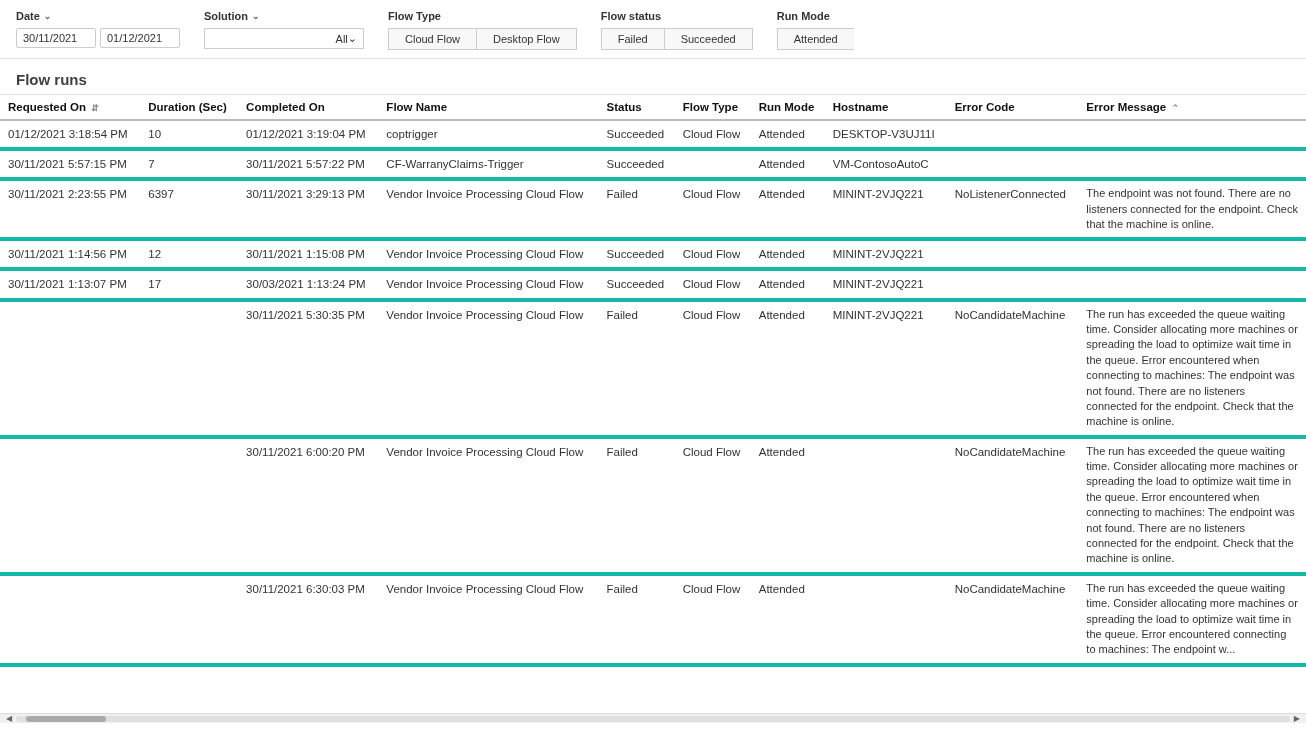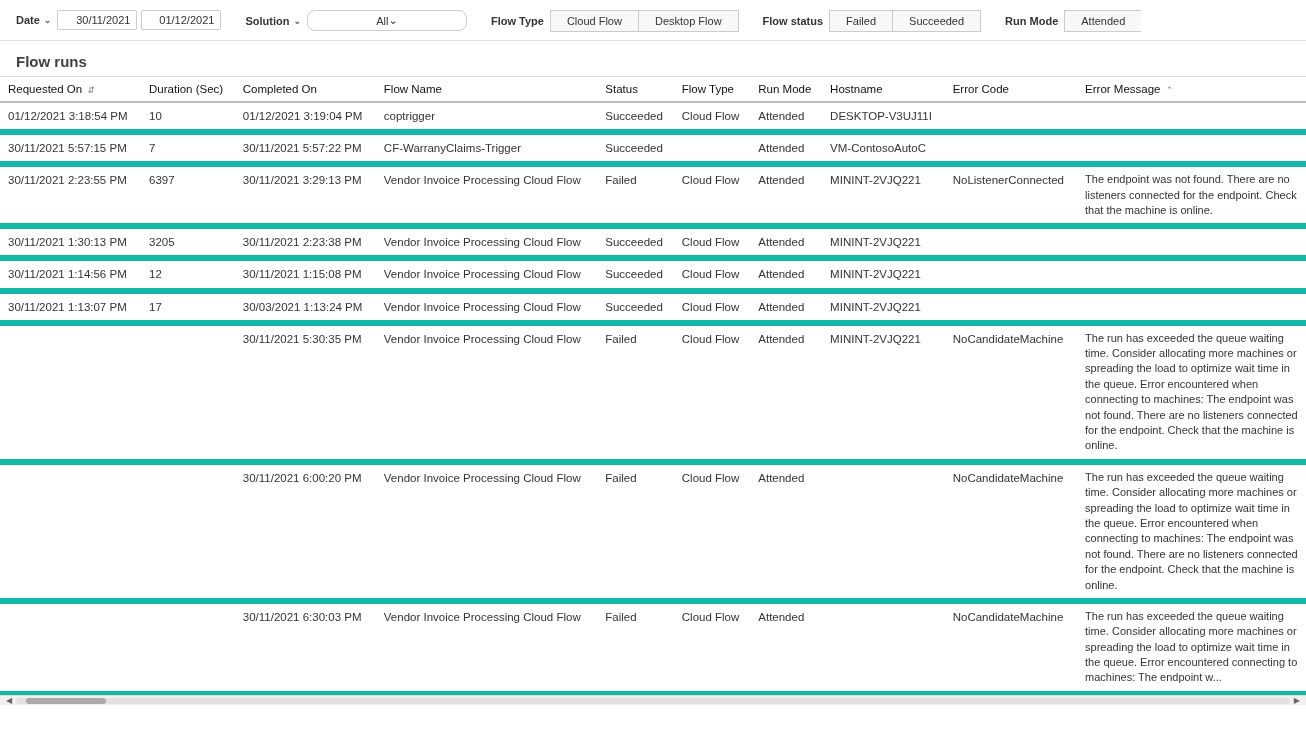--- a/index.html
+++ b/index.html
@@ -16,21 +16,21 @@
       background: #fff;
     }
     .filters-row {
       display: flex;
       align-items: flex-start;
       gap: 24px;
       flex-wrap: wrap;
     }
     .filter-group {
       display: flex;
-      flex-direction: row;
+      flex-direction: column;
       gap: 6px;
     }
     .filter-label {
       font-size: 11px;
       font-weight: 600;
       color: #333;
       display: flex;
       align-items: center;
       gap: 4px;
     }
@@ -43,33 +43,32 @@
       gap: 4px;
     }
     .date-input {
       border: 1px solid #ccc;
       padding: 3px 6px;
       font-size: 11px;
       color: #333;
       background: #fff;
       border-radius: 2px;
       width: 80px;
-      text-align: right;
     }
     .solution-select {
       display: flex;
       align-items: center;
       border: 1px solid #ccc;
       padding: 3px 6px;
       font-size: 11px;
       color: #333;
       background: #fff;
-      border-radius: 8px;
+      border-radius: 0;
       width: 160px;
-      justify-content: center;
+      justify-content: flex-end;
     }
     .toggle-group {
       display: flex;
       gap: 0;
     }
     .toggle-btn {
       border: 1px solid #ccc;
       padding: 4px 16px;
       font-size: 11px;
       color: #333;
@@ -98,36 +97,36 @@
       border-collapse: collapse;
       font-size: 11.5px;
     }
     thead tr {
       background: #fff;
       border-bottom: 2px solid #ccc;
     }
     thead th {
       text-align: left;
       padding: 6px 8px;
-      font-weight: 400;
+      font-weight: 700;
       color: #111;
       white-space: nowrap;
       border-bottom: 2px solid #bbb;
       position: sticky;
       top: 0;
       background: #fff;
       z-index: 10;
     }
     thead th .sort-icon {
       font-size: 9px;
       color: #888;
       margin-left: 2px;
     }
     tbody tr {
-      border-bottom: 6px solid #14b8a6;
+      border-bottom: 4px solid #14b8a6;
       border-radius: 7px;
     }
     tbody td {
       padding: 5px 8px;
       vertical-align: top;
       line-height: 1.4;
     }
     .status-succeeded { color: #333; }
     .status-failed { color: #333; }
     .error-msg {
@@ -297,32 +296,20 @@
           <td>30/11/2021 3:29:13 PM</td>
           <td>Vendor Invoice Processing Cloud Flow</td>
           <td class="status-failed">Failed</td>
           <td>Cloud Flow</td>
           <td>Attended</td>
           <td>MININT-2VJQ221</td>
           <td>NoListenerConnected</td>
           <td class="error-msg">The endpoint was not found. There are no listeners connected for the endpoint. Check that the machine is online.</td>
         </tr>
         <tr>
-          <td>30/11/2021 1:30:13 PM</td>
-          <td>3205</td>
-          <td>30/11/2021 2:23:38 PM</td>
-          <td>Vendor Invoice Processing Cloud Flow</td>
-          <td class="status-succeeded">Succeeded</td>
-          <td>Cloud Flow</td>
-          <td>Attended</td>
-          <td>MININT-2VJQ221</td>
-          <td></td>
-          <td class="error-msg"></td>
-        </tr>
-        <tr>
           <td>30/11/2021 1:14:56 PM</td>
           <td>12</td>
           <td>30/11/2021 1:15:08 PM</td>
           <td>Vendor Invoice Processing Cloud Flow</td>
           <td class="status-succeeded">Succeeded</td>
           <td>Cloud Flow</td>
           <td>Attended</td>
           <td>MININT-2VJQ221</td>
           <td></td>
           <td class="error-msg"></td>

